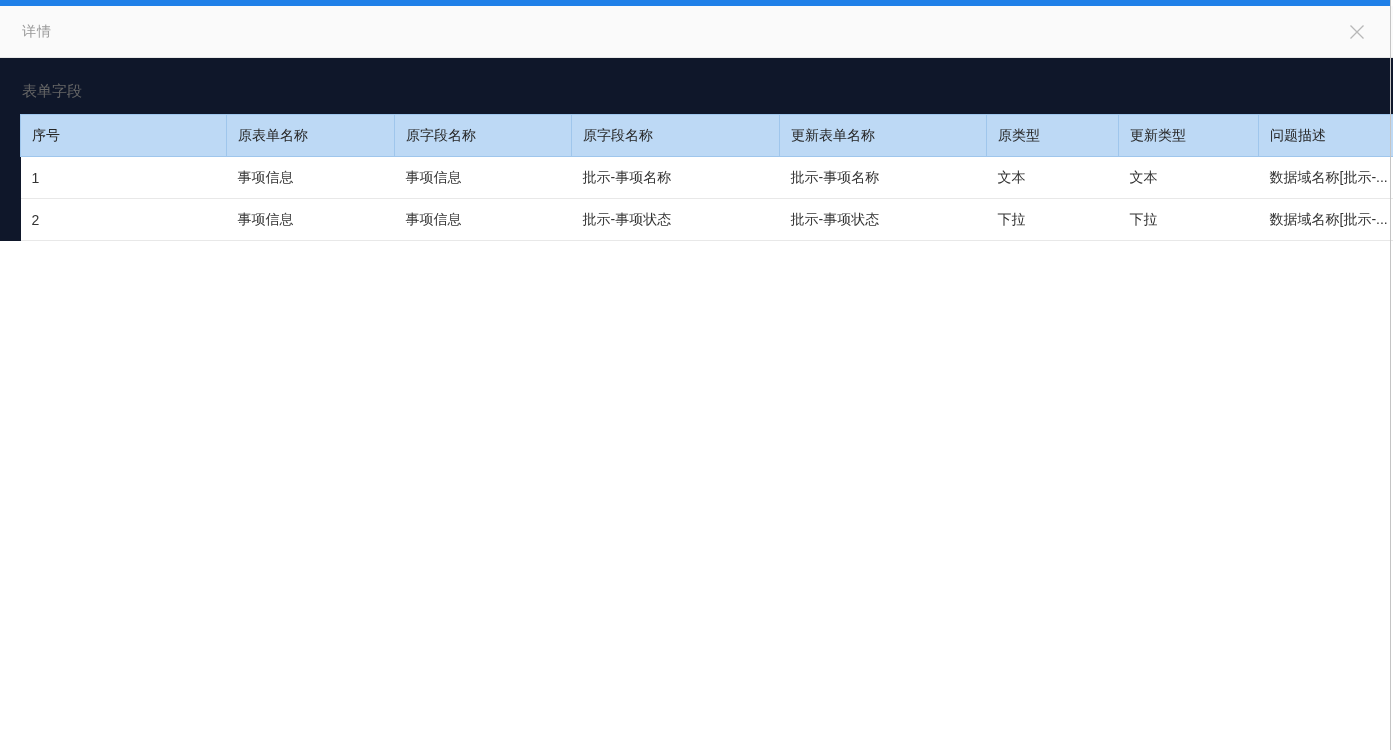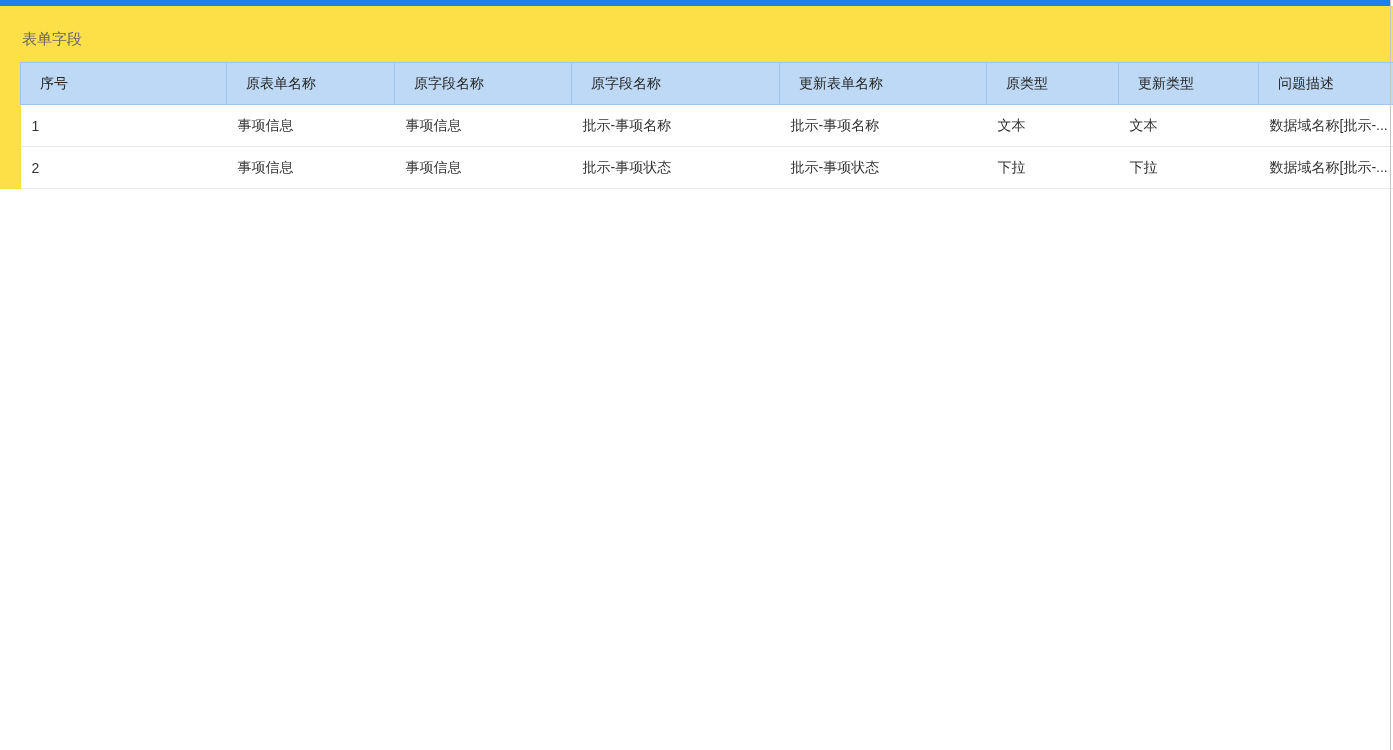--- a/index.html
+++ b/index.html
@@ -42,21 +42,21 @@
     width: 26px;
     height: 26px;
     background: transparent;
     border: none;
     cursor: pointer;
     display: flex;
     align-items: center;
     justify-content: center;
     padding: 0;
   }
-  .modal-body { background: #fde047; }
+  .modal-body { background: #0f172a; }
   .section-title {
     padding: 24px 0 13px 22px;
     font-size: 15px;
     color: #666666;
   }
   .table-wrap {
     margin-left: 20px;
     width: 1373px;
     overflow: hidden;
   }
@@ -66,21 +66,21 @@
     width: 1393px;
   }
   thead th {
     background: #bdd9f5;
     border: 1px solid #9fc6ec;
     height: 42px;
     font-size: 14px;
     font-weight: 400;
     color: #262626;
     text-align: left;
-    padding-left: 19px;
+    padding-left: 11px;
     white-space: nowrap;
     overflow: hidden;
   }
   tbody td {
     height: 42px;
     border-bottom: 1px solid #e8e8e8;
     font-size: 14px;
     color: #333333;
     padding-left: 11px;
     white-space: nowrap;
@@ -96,20 +96,28 @@
     background: #c4c4c4;
   }
 </style>
 </head>
 <body>
 
 <div class="page">
 
   <div class="topbar"></div>
 
+  <div class="modal-header">
+    <span class="modal-title">详情</span>
+    <button class="close-btn">
+      <svg width="22" height="22" viewBox="0 0 22 22">
+        <path d="M4.5 4.5 L17.5 17.5 M17.5 4.5 L4.5 17.5" stroke="#b8b8b8" stroke-width="1.3" fill="none"></path>
+      </svg>
+    </button>
+  </div>
 
   <div class="modal-body">
     <div class="section-title">表单字段</div>
 
     <div class="table-wrap">
       <table>
         <colgroup>
           <col style="width:206px">
             <col style="width:168px">
             <col style="width:177px">

